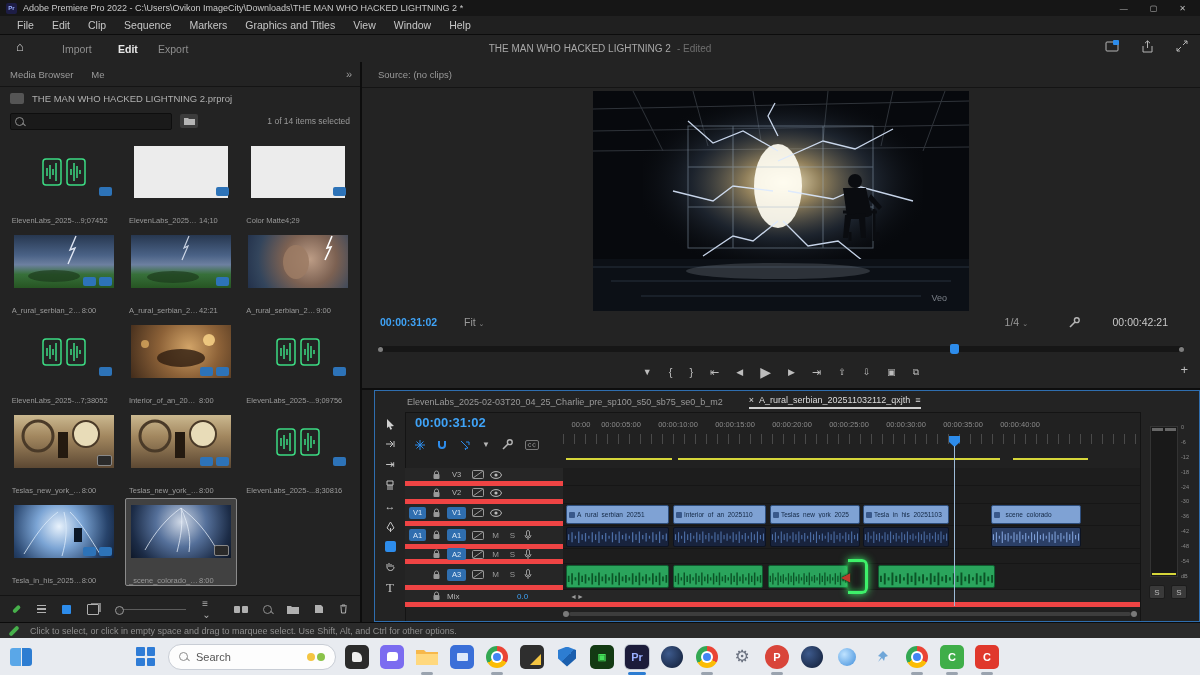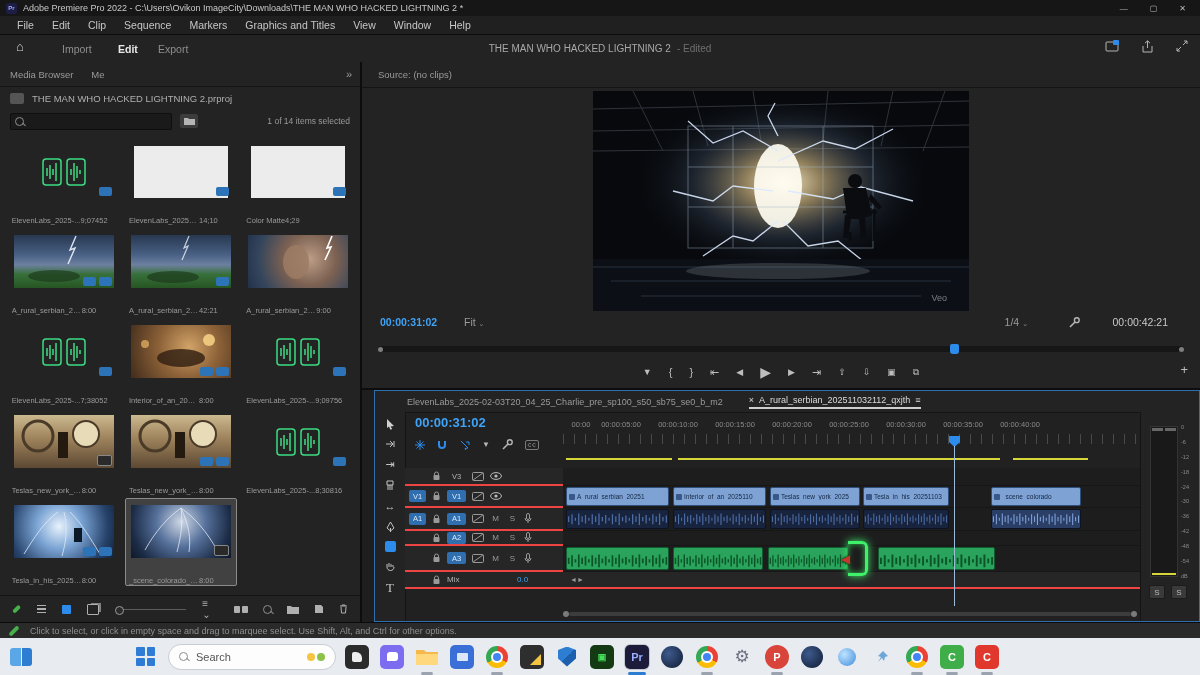--- a/index.html
+++ b/index.html
@@ -102,21 +102,21 @@
   .tltc{position:absolute;left:10px;top:3px;font-size:13px;font-weight:bold;color:#3fa3f7;}
   .tlicons{position:absolute;left:10px;top:27px;display:flex;gap:12px;align-items:center;}
   .ruler{position:absolute;left:158px;right:0;top:4px;height:38px;color:#8b8b8b;font-size:7.5px;}
   .ruler .rl{position:absolute;top:4px;transform:translateX(-50%);white-space:nowrap;}
   .ticks{position:absolute;left:0;right:0;top:18px;height:10px;
     background:repeating-linear-gradient(90deg,#4a4a4a 0 1px,transparent 1px 11px);}
   .rbar{position:absolute;top:46px;height:2px;background:#d6d63a;}
   .trks{position:absolute;left:0;right:0;top:56px;}
   .trow{display:flex;}
   .thead{width:158px;display:flex;align-items:center;gap:6px;padding-left:4px;box-sizing:border-box;
-    background:#262626;border-bottom:2px solid #ef4444;font-size:8px;color:#b5b5b5;}
+    background:#262626;border-bottom:5px solid #ef4444;font-size:8px;color:#b5b5b5;}
   .lane{flex:1;position:relative;background:#1d1d1d;border-bottom:1px solid #161616;}
   .patch{width:17px;height:12px;border-radius:2px;display:flex;align-items:center;justify-content:center;font-size:7.5px;}
   .patch.on{background:#2f6eaf;color:#dce9f7;}
   .tname{width:19px;height:12px;border-radius:2px;display:flex;align-items:center;justify-content:center;font-size:7.5px;color:#b5b5b5;}
   .tname.on{background:#2f6eaf;color:#dce9f7;}
   .ms{width:11px;text-align:center;color:#9a9a9a;font-size:8px;}
   .clip{position:absolute;top:1px;bottom:1px;border-radius:2px;box-sizing:border-box;overflow:hidden;}
   .vclip{background:#7fa2d4;border:1px solid #2e4e7c;color:#122743;font-size:6.5px;display:flex;align-items:center;gap:2px;padding:0 2px;}
   .fx{flex:0 0 auto;width:6px;height:6px;background:#39588a;border-radius:1px;}
   .vlbl{overflow:hidden;white-space:nowrap;}
@@ -710,20 +710,39 @@
                   <path d="M1 8L11 1" stroke="#999"></path>
                 </svg>
               <svg width="12" height="8">
                   <ellipse cx="6" cy="4" rx="5.4" ry="3.4" fill="none" stroke="#bbb"></ellipse>
                   <circle cx="6" cy="4" r="1.6" fill="#bbb"></circle>
                 </svg>
             </div>
             <div class="lane"></div>
           </div>
 
+          <div class="trow" style="height:18px">
+            <div class="thead">
+              <span class="patch"></span>
+              <svg width="9" height="10">
+                  <path d="M2.5 4V3a2 2 0 014 0v1" fill="none" stroke="#999"></path>
+                  <rect x="1.5" y="4" width="6" height="5" rx="1" fill="#999"></rect>
+                </svg>
+              <span class="tname">V2</span>
+              <svg width="12" height="9">
+                  <rect x=".5" y=".5" width="11" height="8" rx="1" fill="none" stroke="#999"></rect>
+                  <path d="M1 8L11 1" stroke="#999"></path>
+                </svg>
+              <svg width="12" height="8">
+                  <ellipse cx="6" cy="4" rx="5.4" ry="3.4" fill="none" stroke="#bbb"></ellipse>
+                  <circle cx="6" cy="4" r="1.6" fill="#bbb"></circle>
+                </svg>
+            </div>
+            <div class="lane"></div>
+          </div>
 
           <div class="trow" style="height:22px">
             <div class="thead">
               <span class="patch on">V1</span>
               <svg width="9" height="10">
                   <path d="M2.5 4V3a2 2 0 014 0v1" fill="none" stroke="#999"></path>
                   <rect x="1.5" y="4" width="6" height="5" rx="1" fill="#999"></rect>
                 </svg>
               <span class="tname on">V1</span>
               <svg width="12" height="9">

